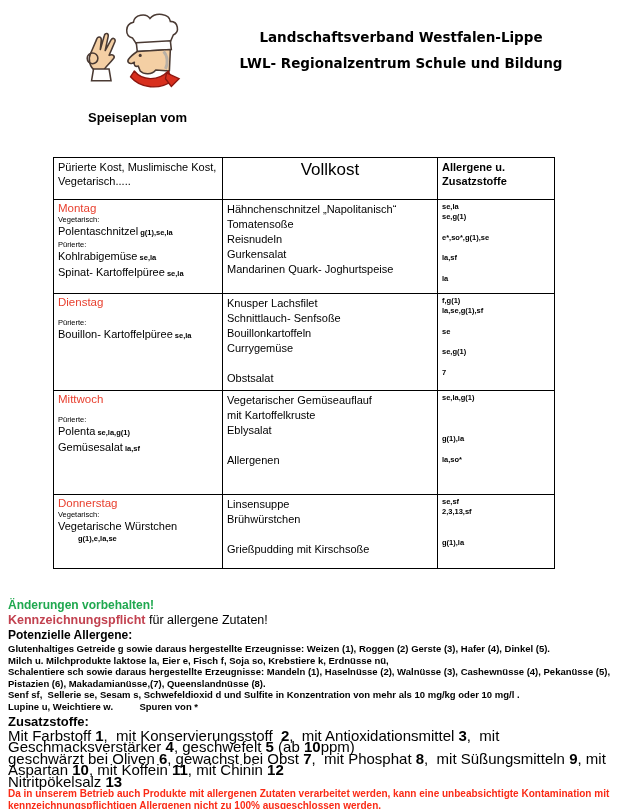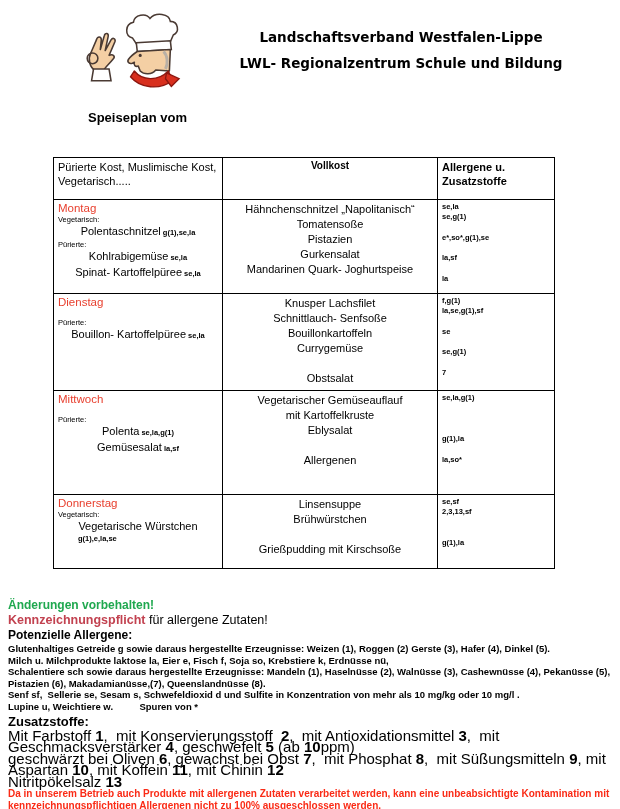--- a/index.html
+++ b/index.html
@@ -13,31 +13,31 @@
   .plan-label{position:absolute;left:88px;top:110px;font-weight:bold;font-size:13px;}
   .date-range{position:absolute;left:264px;top:115px;font-family:"DejaVu Sans",sans-serif;font-weight:bold;font-size:14px;letter-spacing:1px;}
 
   
   table.menu{position:absolute;left:53px;top:157px;width:501px;border-collapse:collapse;table-layout:fixed;}
   table.menu th, table.menu td{border:1px solid #000;vertical-align:top;padding:2px 4px;}
   col.c1{width:169px;} col.c2{width:215px;} col.c3{width:117px;}
   thead tr{height:42px;}
   th{font-weight:normal;text-align:left;}
   .h-diet{font-size:11px;line-height:14px;margin-left:40px;}
-  .h-voll{font-weight:bold;font-size:10px;text-align:center;padding-top:4px;}
+  .h-voll{font-weight:normal;font-size:17px;text-align:center;padding-top:4px;}
   .h-alg{font-weight:bold;font-size:11px;line-height:14px;}
   tbody tr:nth-child(1){height:94px;}
   tbody tr:nth-child(2){height:97px;}
   tbody tr:nth-child(3){height:104px;}
   tbody tr:nth-child(4){height:74px;}
   td.col2{padding-left:6px;}
   td.col3{padding-left:3px;}
   .day-name{color:#e8402f;font-size:11.5px;line-height:13px;}
   .small{font-size:7.5px;line-height:9px;}
-  .dish{font-size:11px;line-height:15px;white-space:nowrap;text-align:center;}
+  .dish{font-size:11px;line-height:15px;white-space:nowrap;}
   .sub{font-size:7.5px;font-weight:bold;}
   .subline{font-size:7.5px;font-weight:bold;line-height:10px;padding-left:20px;}
   .alg{font-size:7.5px;font-weight:bold;line-height:10.3px;white-space:nowrap;}
 
   
   .footer{position:absolute;left:8px;top:598px;width:606px;}
   .f-green1{color:#1fa84f;font-weight:bold;font-size:12px;line-height:15px;}
   .f-label{font-size:12.5px;line-height:15px;}
   .f-maroon{color:#c24250;font-weight:bold;}
   .f-h1{font-weight:bold;font-size:12px;line-height:15px;}
@@ -101,21 +101,21 @@
             <div class="day-name">Montag</div>
             <div class="small">Vegetarisch:</div>
             <div class="dish">Polentaschnitzel<span class="sub"> g(1),se,la</span></div>
             <div class="small">Pürierte:</div>
             <div class="dish">Kohlrabigemüse<span class="sub"> se,la</span></div>
             <div class="dish">Spinat- Kartoffelpüree<span class="sub"> se,la</span></div>
           </td>
           <td class="col2">
             <div class="dish">Hähnchenschnitzel „Napolitanisch“</div>
             <div class="dish">Tomatensoße</div>
-            <div class="dish">Pistazien</div>
+            <div class="dish">Reisnudeln</div>
             <div class="dish">Gurkensalat</div>
             <div class="dish">Mandarinen Quark- Joghurtspeise</div>
           </td>
           <td class="col3">
             <div class="alg">se,la</div>
             <div class="alg">se,g(1)</div>
             <div class="alg">&nbsp;</div>
             <div class="alg">e*,so*,g(1),se</div>
             <div class="alg">&nbsp;</div>
             <div class="alg">la,sf</div>

